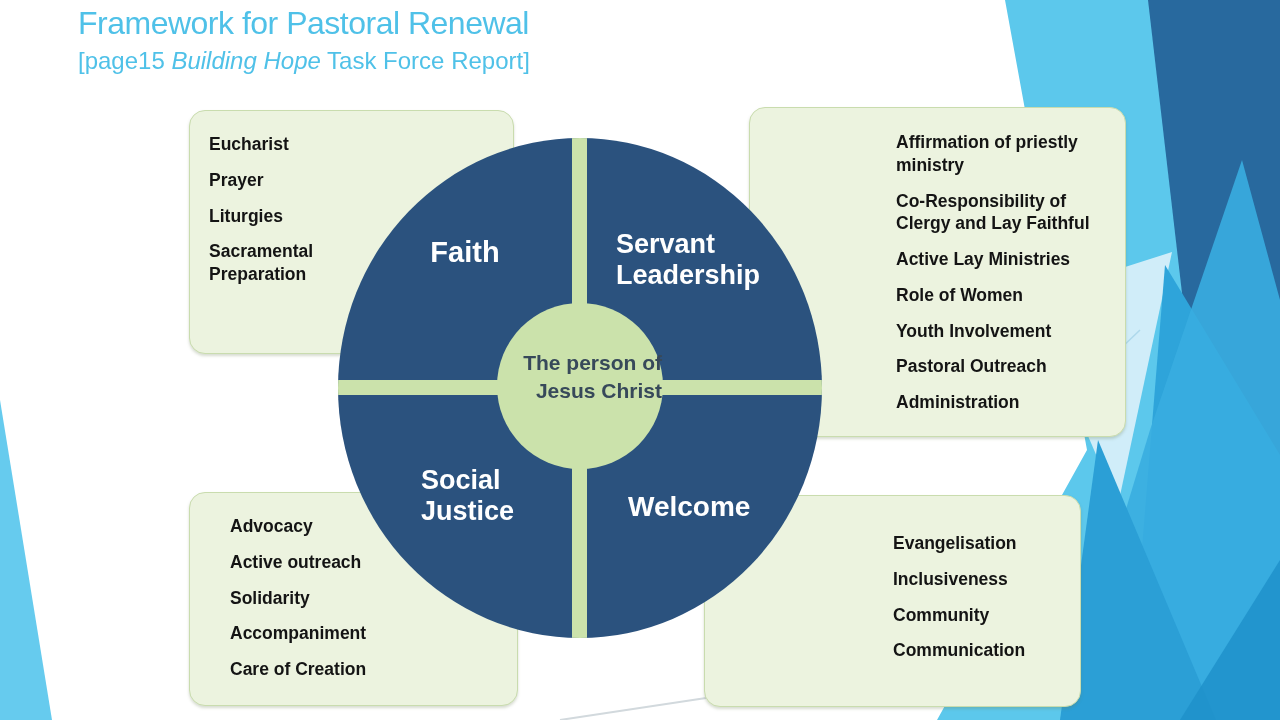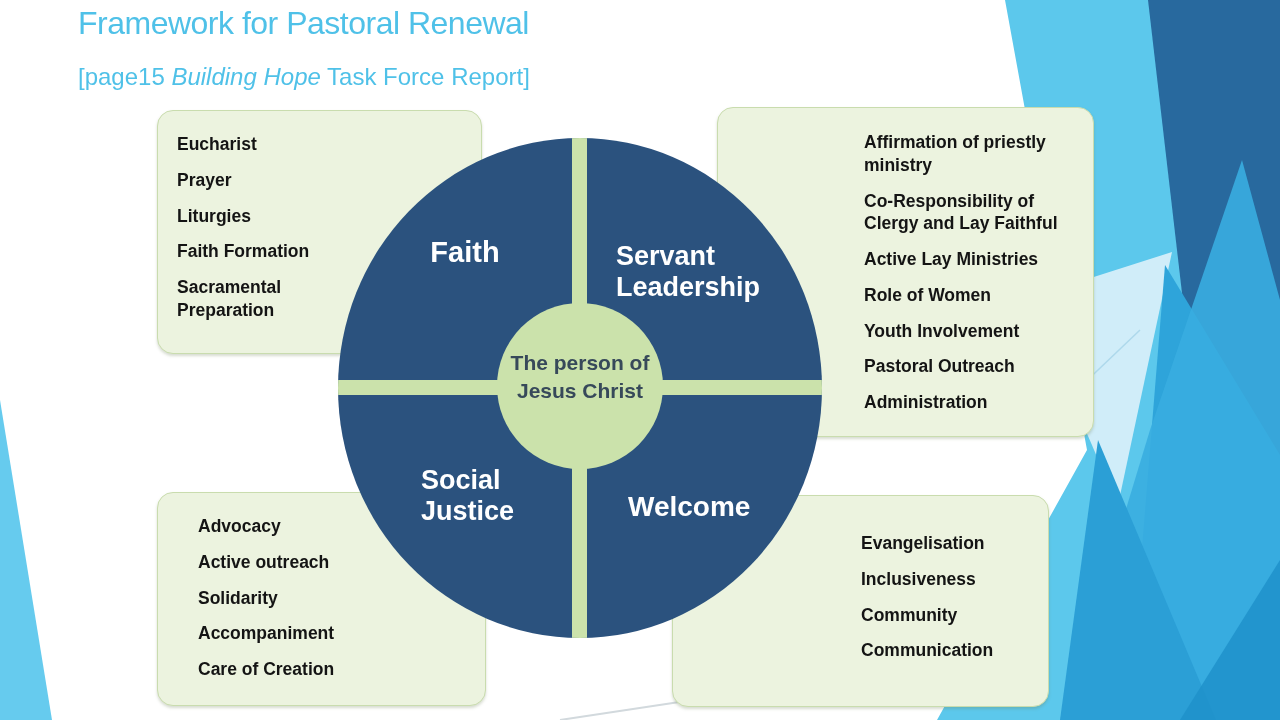--- a/index.html
+++ b/index.html
@@ -8,52 +8,52 @@
     font-family:"Liberation Sans",sans-serif;
   }
   
   #bg{position:absolute;left:0;top:0;width:1280px;height:720px;}
   
   .title-wrap{position:absolute;left:78px;top:6px;z-index:5;}
   .title{
     font-size:32px;line-height:1.1;color:#4fc1e8;font-weight:500;letter-spacing:-0.5px;
   }
   .subtitle{
-    font-size:24px;color:#4fc1e8;margin-top:22px;font-weight:400;
+    font-size:24px;color:#4fc1e8;margin-top:6px;font-weight:400;
   }
   .subtitle .ital{font-style:italic;}
   
   .card{
     position:absolute;z-index:1;background:#ecf3df;border:1.5px solid #c9dcae;
-    border-radius:16px;box-shadow:0 2px 3px rgba(110,130,90,.28);
+    border-radius:16px;box-shadow:0 2px 3px rgba(110,130,90,.28);margin-left:32px;
   }
   .items{
     display:flex;flex-direction:column;row-gap:13px;
     font-weight:700;font-size:17.5px;line-height:1.3;color:#141414;
   }
   #card-faith{left:157px;top:110px;width:323px;height:242px;}
   #card-faith .items{padding:22px 0 0 19px;width:172px;}
   #card-servant{left:717px;top:107px;width:375px;height:328px;}
   #card-servant .items{padding:23px 0 0 146px;}
   #card-social{left:157px;top:492px;width:311px;height:212px;padding-left:16px;}
   #card-social .items{padding:22px 0 0 24px;width:205px;}
   #card-welcome{left:672px;top:495px;width:375px;height:210px;}
   #card-welcome .items{padding:36px 0 0 188px;}
   
   #wheel{position:absolute;left:0;top:0;width:1280px;height:720px;z-index:2;}
   .q-label{
     position:absolute;z-index:3;color:#ffffff;font-weight:700;line-height:1.16;
   }
   #label-faith{left:410px;top:236px;width:110px;font-size:29px;text-align:center;}
-  #label-servant{left:616px;top:229px;width:175px;font-size:27px;margin-top:12px;}
+  #label-servant{left:616px;top:229px;width:175px;font-size:27px;}
   #label-social{left:421px;top:465px;width:125px;font-size:27px;}
   #label-welcome{left:628px;top:491px;width:170px;font-size:28px;}
   #center-label{
     position:absolute;z-index:3;left:498px;top:349px;width:164px;
-    text-align:center;color:#37495a;font-weight:700;font-size:21px;line-height:1.33;
+    text-align:right;color:#37495a;font-weight:700;font-size:21px;line-height:1.33;
   }
 </style>
 </head>
 <body>
 
 <div id="slide">
 
   <svg id="bg" viewBox="0 0 1280 720" xmlns="http://www.w3.org/2000/svg">
 
     <polygon points="0,400 0,720 52,720" fill="#66cbee"></polygon>
@@ -72,21 +72,20 @@
   <div class="title-wrap">
     <div class="title">Framework for Pastoral Renewal</div>
     <div class="subtitle"><span>[page15 </span><span class="ital">Building Hope</span><span> Task Force Report]</span></div>
   </div>
 
   <div class="card" id="card-faith">
     <div class="items">
         <div class="item">Eucharist</div>
         <div class="item">Prayer</div>
         <div class="item">Liturgies</div>
-        <div class="item">Faith Formation</div>
         <div class="item">Sacramental Preparation</div>
       </div>
   </div>
 
   <div class="card" id="card-servant">
     <div class="items">
         <div class="item">Affirmation of priestly ministry</div>
         <div class="item">Co-Responsibility of Clergy and Lay Faithful</div>
         <div class="item">Active Lay Ministries</div>
         <div class="item">Role of Women</div>

